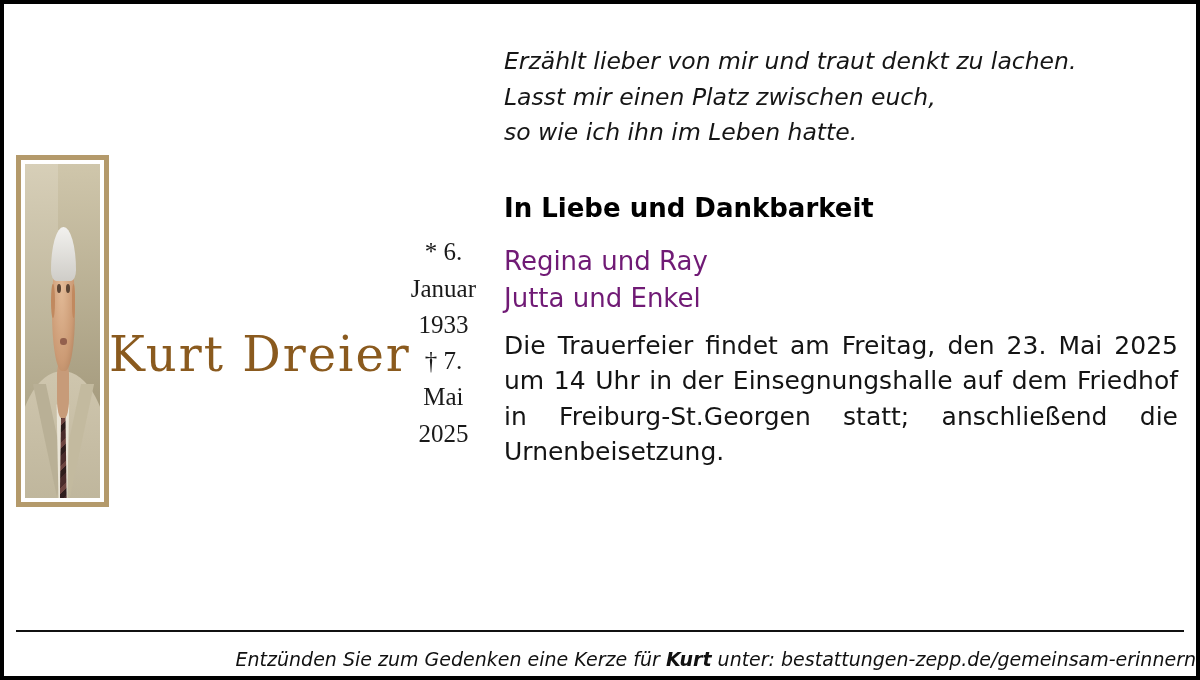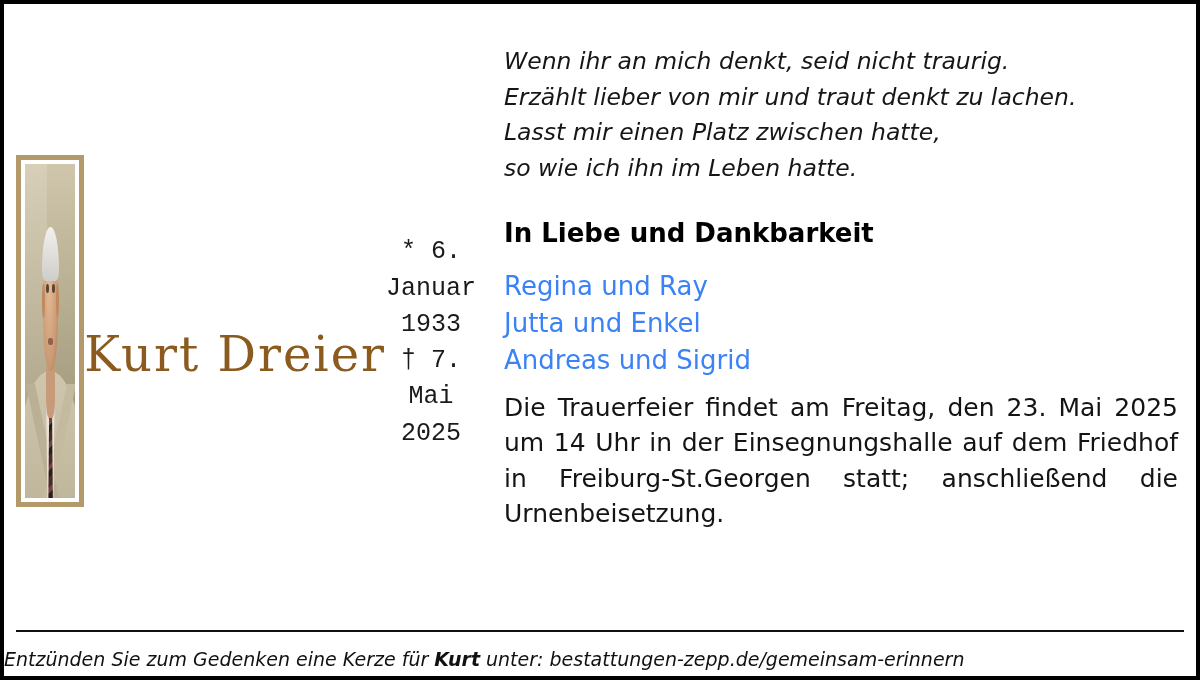--- a/index.html
+++ b/index.html
@@ -159,21 +159,21 @@
     margin-top: 46px;
     font-family: "DejaVu Serif", serif;
     font-size: 48px;
     color: #8a5a1e;
     letter-spacing: 2px;
     white-space: nowrap;
   }
   .dates {
     margin-top: 24px;
     text-align: center;
-    font-family: Liberation Mono, monospace;
+    font-family: Liberation Serif, serif;
     font-size: 25px;
     color: #1a1a1a;
     line-height: 1.45;
   }
   
   .right-col {
     flex: 1 1 auto;
     padding-left: 28px;
     padding-top: 30px;
     padding-right: 6px;
@@ -181,32 +181,32 @@
   }
   .poem {
     font-family: "DejaVu Sans", sans-serif;
     font-style: italic;
     font-size: 23.5px;
     line-height: 1.52;
     color: #161616;
   }
   .poem div { white-space: nowrap; }
   .heading {
-    margin-top: 31px;
+    margin-top: 42px;
     font-family: "DejaVu Sans", sans-serif;
     font-weight: bold;
     font-size: 26px;
     color: #000000;
   }
   .family {
     margin-top: 20px;
     font-family: "DejaVu Sans", sans-serif;
     font-size: 26px;
     line-height: 1.42;
-    color: #3b82f6;
+    color: #701a75;
   }
   .service {
     margin-top: 11px;
     font-family: "DejaVu Sans", sans-serif;
     font-size: 25px;
     line-height: 1.42;
     color: #141414;
     text-align: justify;
     max-width: 690px;
   }
@@ -217,21 +217,21 @@
     right: 12px;
     bottom: 44px;
     height: 2px;
     background: #111111;
   }
   .footer {
     position: absolute;
     left: 0;
     right: 0;
     bottom: 6px;
-    text-align: left;
+    text-align: right;
     font-family: "DejaVu Sans", sans-serif;
     font-style: italic;
     font-size: 19px;
     color: #111111;
     margin-top: 12px;
   }
   .footer b { font-weight: bold; font-style: italic; }
   .footer .url { font-style: italic; }
 </style>
 </head>
@@ -268,32 +268,30 @@
       <div class="dates">
         <div>* 6. Januar 1933</div>
         <div>† 7. Mai 2025</div>
       </div>
 
     </div>
 
     <div class="right-col">
 
       <div class="poem">
-        <div>Wenn ihr an mich denkt, seid nicht traurig.</div>
         <div>Erzählt lieber von mir und traut denkt zu lachen.</div>
-        <div>Lasst mir einen Platz zwischen hatte,</div>
+        <div>Lasst mir einen Platz zwischen euch,</div>
         <div>so wie ich ihn im Leben hatte.</div>
       </div>
 
       <div class="heading">In Liebe und Dankbarkeit</div>
 
       <div class="family">
         <div>Regina und Ray</div>
         <div>Jutta und Enkel</div>
-        <div>Andreas und Sigrid</div>
       </div>
 
       <div class="service">Die Trauerfeier findet am Freitag, den 23. Mai 2025 um 14 Uhr in der Einsegnungshalle auf dem Friedhof in Freiburg-St.Georgen statt; anschließend die Urnenbeisetzung.</div>
 
     </div>
 
   </div>
 
   <div class="footer-rule"></div>
 

